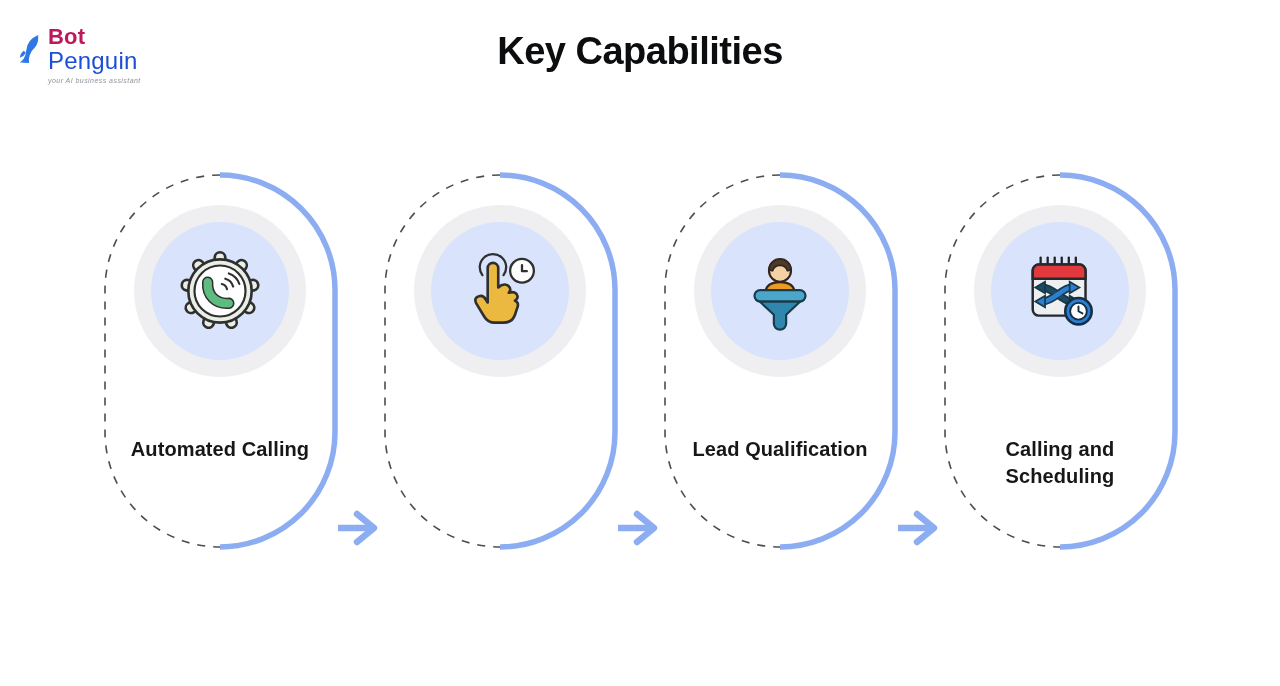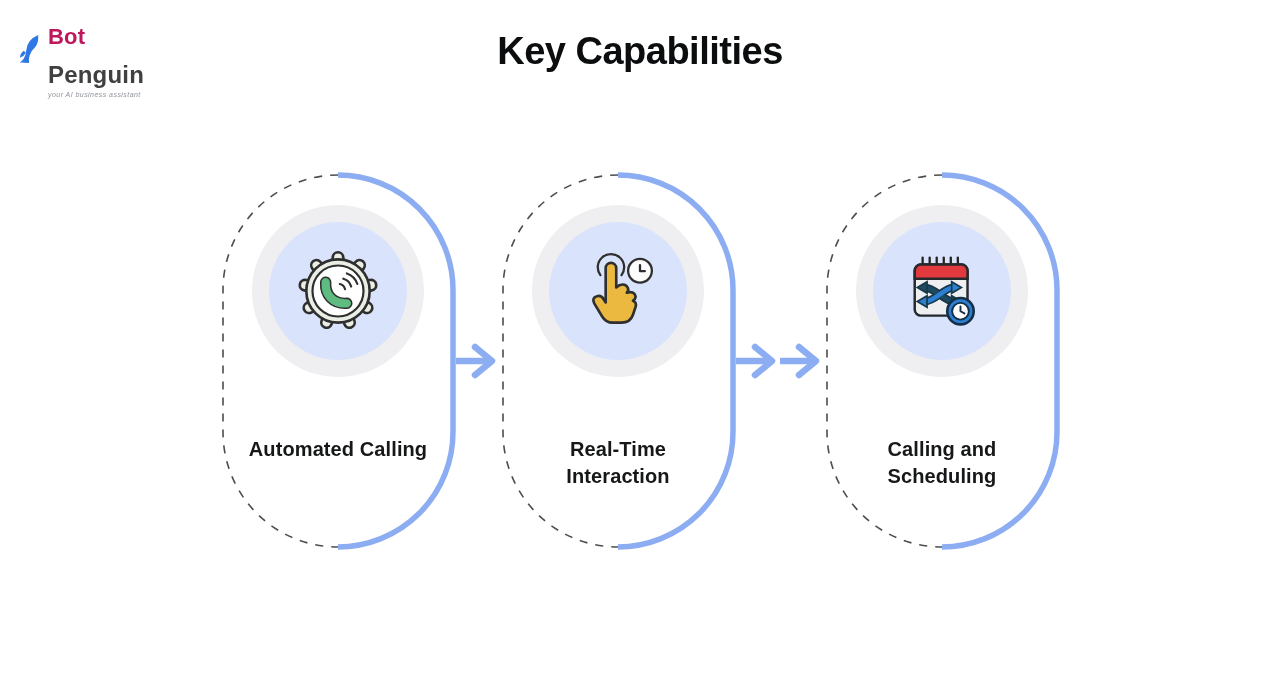--- a/index.html
+++ b/index.html
@@ -7,28 +7,28 @@
     width:1280px;height:686px;position:relative;overflow:hidden;
     background:#ffffff;
     font-family:"Liberation Sans","DejaVu Sans",sans-serif;
     -webkit-font-smoothing:antialiased;
   }
   
   .logo{position:absolute;top:26px;left:18px;display:flex;align-items:flex-start;}
   .logo svg{width:26px;height:44px;margin-top:4px;}
   .logo-text{margin-left:4px;line-height:1;}
   .logo-bot{font-size:22px;font-weight:700;color:#be185d;letter-spacing:.2px;}
-  .logo-penguin{font-size:24px;font-weight:700;color:#404040;margin-top:15px;letter-spacing:.2px;}
+  .logo-penguin{font-size:24px;font-weight:400;color:#1d4ed8;margin-top:1px;letter-spacing:.2px;}
   .logo-tagline{font-size:7px;color:#8d9399;margin-top:4px;letter-spacing:.45px;font-style:italic;}
   .page-title{
     position:absolute;top:30px;left:0;right:0;margin:0;
     text-align:center;font-size:38px;font-weight:700;color:#0c0d0e;letter-spacing:-.5px;
   }
   
-  .flow{position:absolute;top:172px;left:0;right:0;display:flex;justify-content:center;align-items:flex-start;}
+  .flow{position:absolute;top:172px;left:0;right:0;display:flex;justify-content:center;align-items:flex-end;}
   .card{position:relative;width:236px;height:378px;flex:0 0 auto;}
   .pill{position:absolute;inset:0;width:236px;height:378px;}
   .ring{
     position:absolute;top:33px;left:50%;transform:translateX(-50%);
     width:172px;height:172px;border-radius:50%;background:#efeff1;
     display:flex;align-items:center;justify-content:center;
   }
   .disc{
     width:138px;height:138px;border-radius:50%;background:#dae3fc;
     display:flex;align-items:center;justify-content:center;
@@ -108,30 +108,47 @@
     <div class="ring">
       <div class="disc">
         <svg viewBox="0 0 100 100" aria-hidden="true">
           <circle cx="75" cy="27" r="13.5" fill="#fdfdfd" stroke="#2f2f2f" stroke-width="2.6"></circle>
           <path d="M 75 20.5 V 27.5 H 80.5" fill="none" stroke="#2f2f2f" stroke-width="2.6" stroke-linecap="round" stroke-linejoin="round"></path>
           <path d="M 30 32 A 15 15 0 1 1 54 32" fill="none" stroke="#2f2f2f" stroke-width="2.6" stroke-linecap="round"></path>
           <path d="M 36 24 a 6 6 0 0 1 12 0 L 48 46 c 5 -5 11 -4 13 0 c 1 2 1 4 -1 6 c 5 -2 9 0 10 4 c 0 2 -1 4 -3 5 c 3 1 4 4 3 7 l -3 9 c -2 6 -7 9 -13 9 h -10 c -5 0 -9 -2 -12 -7 l -9 -15 c -2 -4 -1 -7 3 -8 c 3 -1 6 0 8 4 l 2 3 L 36 48 Z" fill="#ebb93f" stroke="#2f2f2f" stroke-width="3" stroke-linejoin="round"></path>
         </svg>
       </div>
     </div>
-    <p class="card-label">Real-Time Interaction</p>
   </section>
 
   <svg class="arrow" viewBox="0 0 44 44" aria-hidden="true">
     <g stroke="#8dadf2" stroke-width="6.5" fill="none" stroke-linecap="round" stroke-linejoin="round">
       <path d="M 0 22 H 30"></path>
       <path d="M 19 8 L 36 22 L 19 36"></path>
     </g>
   </svg>
 
+  <section class="card">
+    <svg class="pill" viewBox="0 0 236 378" aria-hidden="true">
+      <path d="M 118 3 A 115 115 0 0 0 3 118 L 3 260 A 115 115 0 0 0 118 375" fill="none" stroke="#4d4d4d" stroke-width="1.6" stroke-dasharray="8 8"></path>
+      <path d="M 118 3 A 115 115 0 0 1 233 118 L 233 260 A 115 115 0 0 1 118 375" fill="none" stroke="#8dadf2" stroke-width="5.5"></path>
+    </svg>
+    <div class="ring">
+      <div class="disc">
+        <svg viewBox="0 0 100 100" aria-hidden="true">
+          <circle cx="50" cy="27" r="12.5" fill="#f4d2a6" stroke="#33261d" stroke-width="2.5"></circle>
+          <path d="M 37.5 26 a 12.5 12.5 0 0 1 25 0 l -4 1 q -2 -6 -8.5 -6 q -6.5 0 -8.5 6 z" fill="#4d3a2b" stroke="#33261d" stroke-width="2" stroke-linejoin="round"></path>
+          <path d="M 33 53 q 1 -13 17 -13 q 16 0 17 13 v 2 h -34 z" fill="#eb9a23" stroke="#33261d" stroke-width="2.5" stroke-linejoin="round"></path>
+          <rect x="21" y="49" width="58" height="13" rx="6.5" fill="#4ba6c9" stroke="#173c4c" stroke-width="2.5"></rect>
+          <path d="M 27 62 L 43 77 v 10 a 7 7 0 0 0 14 0 v -10 L 73 62 z" fill="#2f87ad" stroke="#173c4c" stroke-width="2.5" stroke-linejoin="round"></path>
+        </svg>
+      </div>
+    </div>
+    <p class="card-label">Lead Qualification</p>
+  </section>
 
   <svg class="arrow" viewBox="0 0 44 44" aria-hidden="true">
     <g stroke="#8dadf2" stroke-width="6.5" fill="none" stroke-linecap="round" stroke-linejoin="round">
       <path d="M 0 22 H 30"></path>
       <path d="M 19 8 L 36 22 L 19 36"></path>
     </g>
   </svg>
 
   <section class="card">
     <svg class="pill" viewBox="0 0 236 378" aria-hidden="true">

